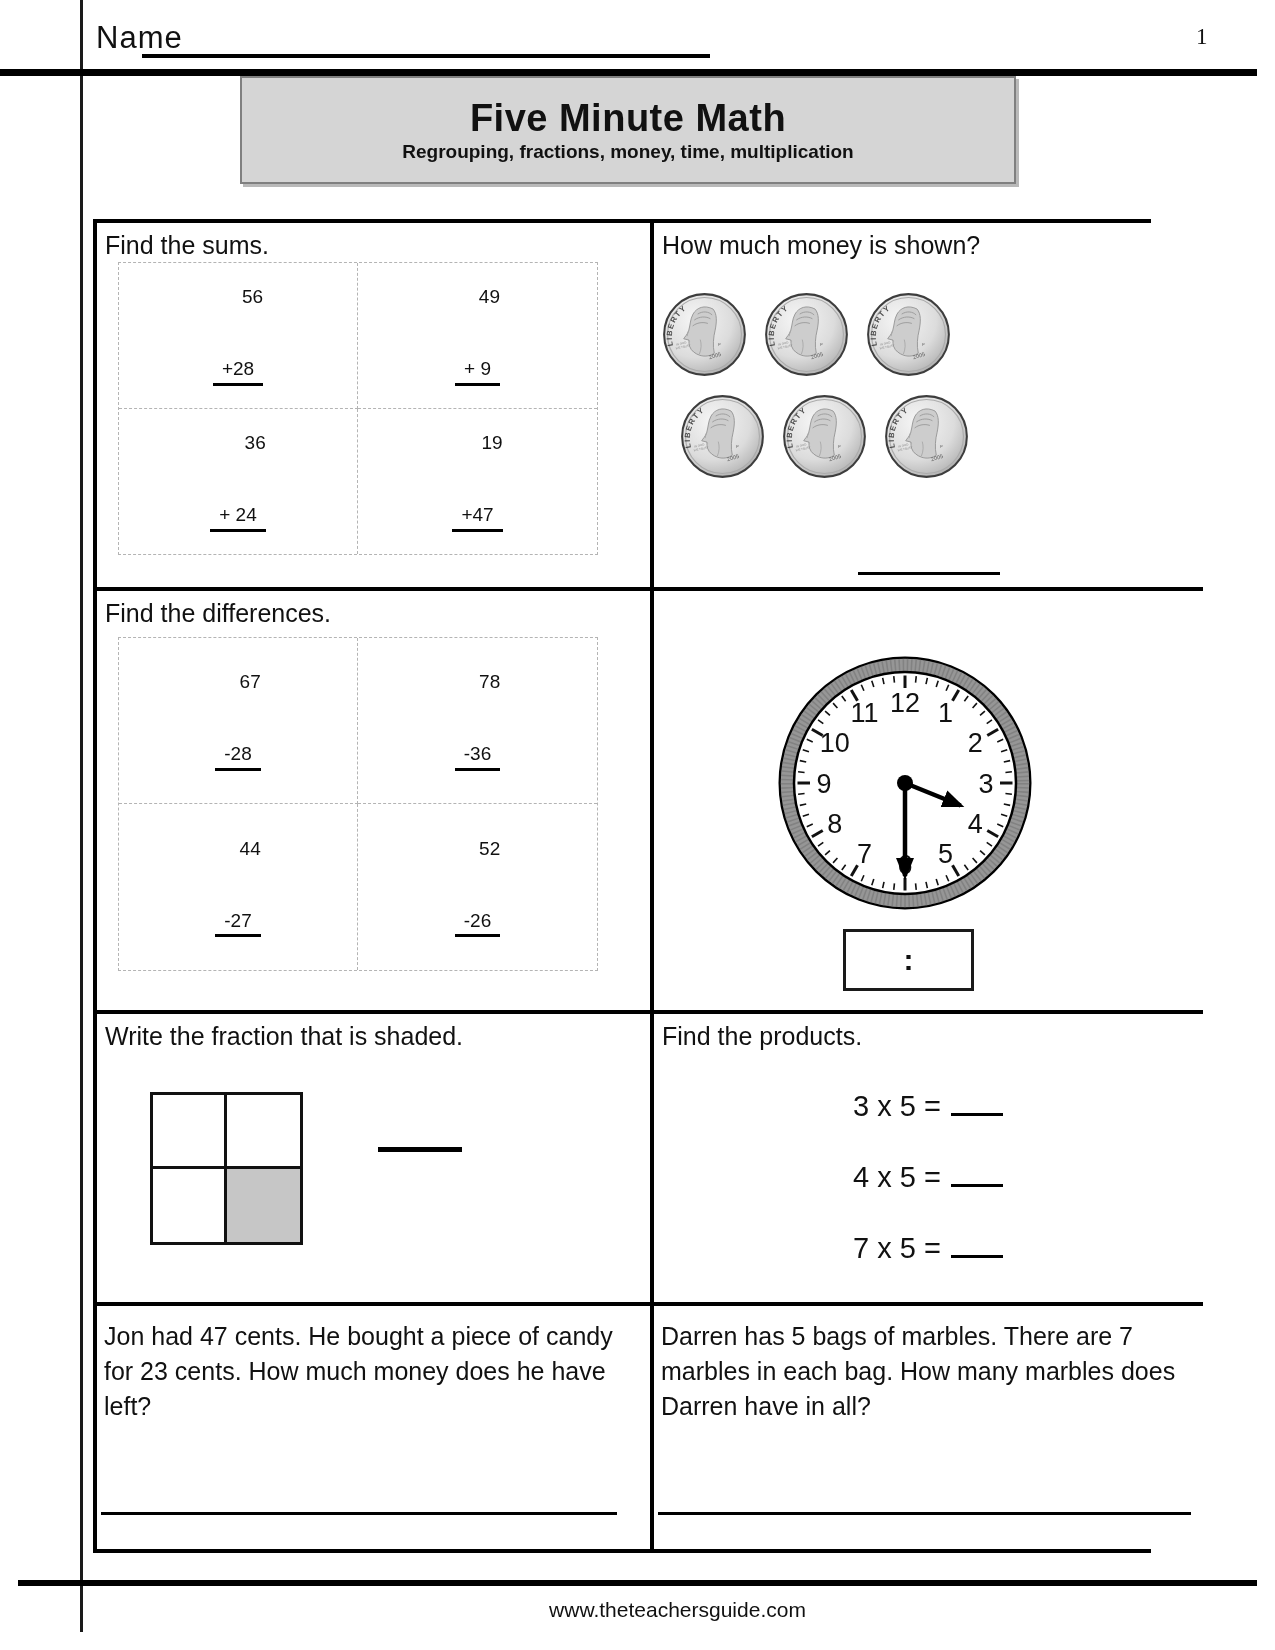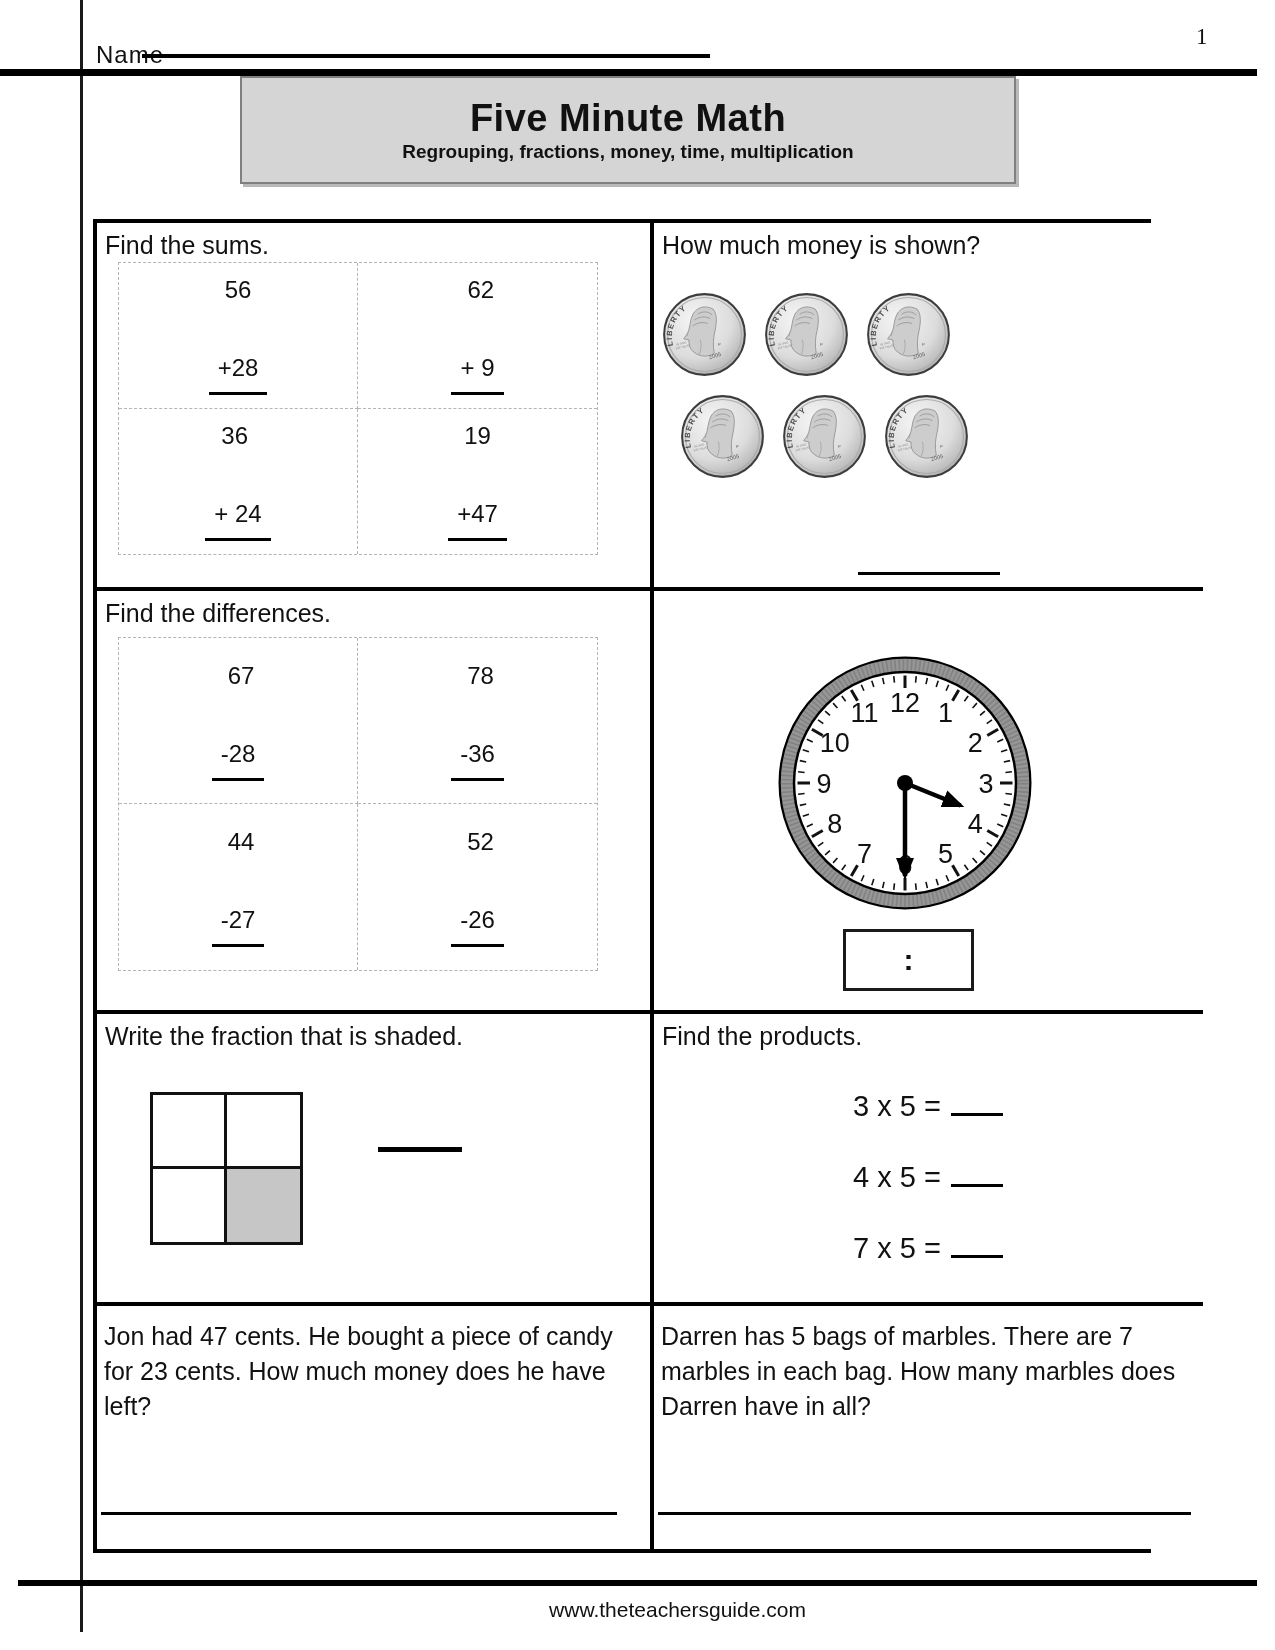--- a/index.html
+++ b/index.html
@@ -5,21 +5,21 @@
   html,body{margin:0;padding:0;}
   body{
     width:1275px;height:1650px;background:#ffffff;position:relative;
     font-family:"Liberation Sans","DejaVu Sans",sans-serif;color:#111;
     overflow:hidden;
   }
   [data-name]{box-sizing:border-box;}
 
   
   .margin-line{position:absolute;left:80px;top:0;width:3px;height:1632px;background:#1a1a1a;}
-  .name-label{position:absolute;left:96px;top:20px;font-size:24px;letter-spacing:1px;margin-top:21px;}
+  .name-label{position:absolute;left:96px;top:20px;font-size:31px;letter-spacing:1px;}
   .name-underline{position:absolute;left:142px;top:26px;width:568px;height:32px;border-bottom:4px solid #000;}
   .page-number{position:absolute;left:1196px;top:24px;font-family:"Liberation Serif","DejaVu Serif",serif;font-size:23px;}
   .top-rule{position:absolute;left:0;top:69px;width:1257px;height:7px;background:#000;}
   .footer-rule{position:absolute;left:18px;top:1580px;width:1239px;height:6px;background:#000;}
   .footer-text{position:absolute;left:0;top:1598px;width:1275px;text-align:center;font-size:21px;margin-left:40px;}
 
   
   .title-box{
     position:absolute;left:240px;top:76px;width:776px;height:108px;
     background:#d5d5d5;border:2px solid #808080;box-shadow:3px 3px 0 #b9b9b9;
@@ -41,23 +41,23 @@
   .cell-label{font-size:25px;padding:8px 0 0 8px;}
 
   
   .dash-grid{position:absolute;left:21px;top:39px;width:480px;height:293px;
     display:grid;grid-template-columns:1fr 1fr;grid-template-rows:1fr 1fr;
     border:1px dashed #b4b4b4;}
   .dash-grid.diff{top:46px;height:334px;}
   .dash-cell{display:flex;align-items:center;justify-content:center;}
   .dash-cell.dbr{border-right:1px dashed #b4b4b4;}
   .dash-cell.dbb{border-bottom:1px dashed #b4b4b4;}
-  .prob{display:flex;flex-direction:column;align-items:flex-start;font-size:24px;line-height:1.25;gap:48px;}
+  .prob{display:flex;flex-direction:column;align-items:flex-end;font-size:19px;line-height:1.25;gap:48px;}
   .p-top{padding-left:16px;}
-  .p-bot{border-bottom:3px solid #000;padding:0 9px 9px 9px;white-space:pre;}
+  .p-bot{border-bottom:3px solid #000;padding:0 9px 2px 9px;white-space:pre;}
 
   
   .coin-row{position:absolute;display:flex;gap:17px;}
   .coin-row.r1{left:8px;top:69px;}
   .coin-row.r2{left:26px;top:171px;}
   .coin{width:85px;height:85px;display:block;}
   .money-answer{position:absolute;left:204px;top:318px;width:142px;height:34px;border-bottom:3px solid #000;}
 
   
   .clock-wrap{position:absolute;left:111px;top:52px;width:280px;height:280px;}
@@ -131,21 +131,21 @@
     <div class="cell-label" data-name="sums-label">Find the sums.</div>
     <div class="dash-grid" id="sums-grid" data-name="sums-problem-grid">
         <div class="dash-cell dbr dbb" data-name="problem-cell">
           <div class="prob" data-name="addition-problem">
             <div class="p-top">56</div>
             <div class="p-bot">+28</div>
           </div>
         </div>
         <div class="dash-cell dbb" data-name="problem-cell">
           <div class="prob" data-name="addition-problem">
-            <div class="p-top">62</div>
+            <div class="p-top">49</div>
             <div class="p-bot">+ 9</div>
           </div>
         </div>
         <div class="dash-cell dbr" data-name="problem-cell">
           <div class="prob" data-name="addition-problem">
             <div class="p-top">36</div>
             <div class="p-bot">+ 24</div>
           </div>
         </div>
         <div class="dash-cell" data-name="problem-cell">

